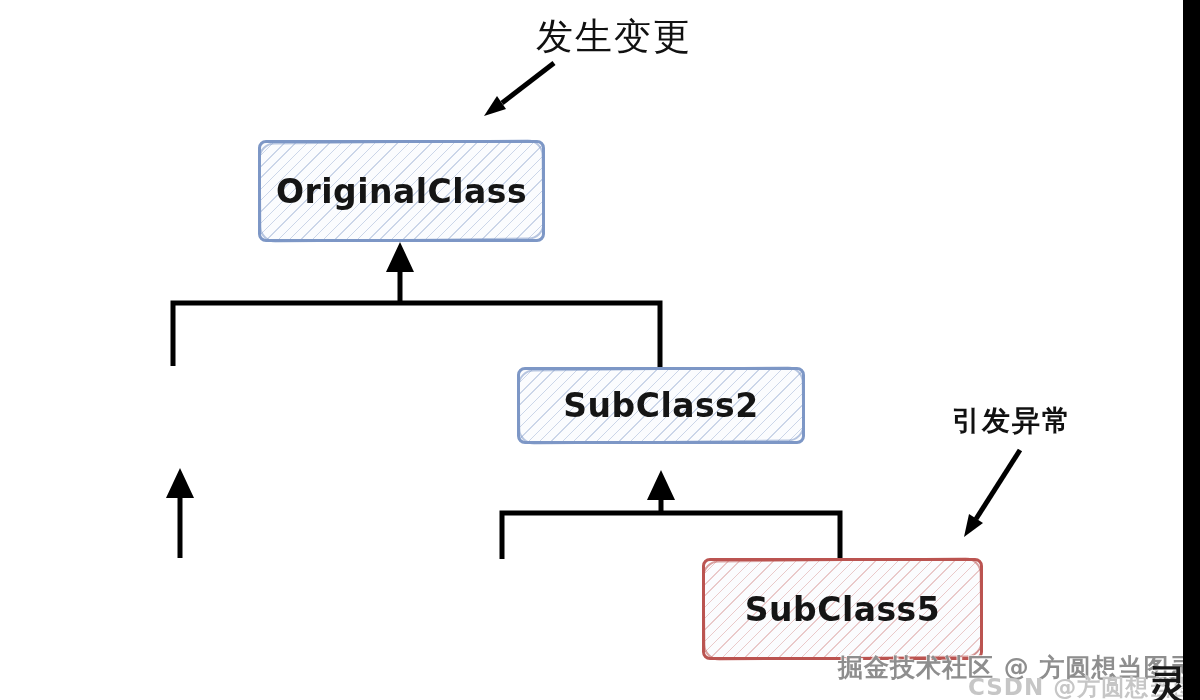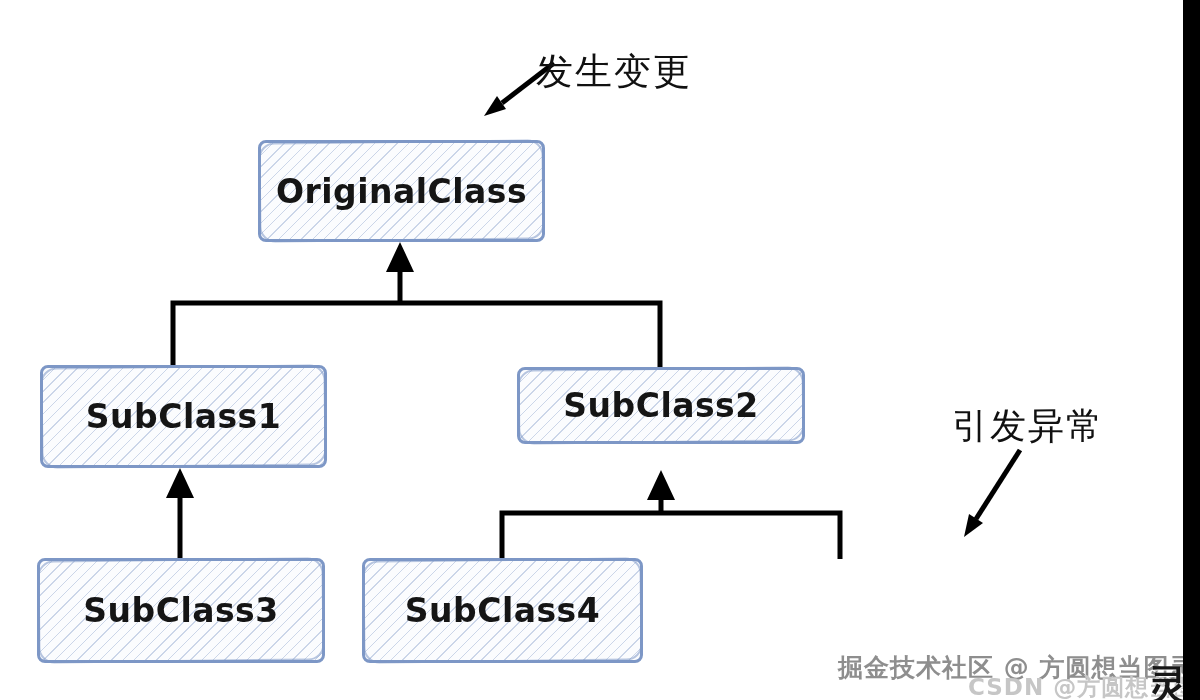--- a/index.html
+++ b/index.html
@@ -75,22 +75,22 @@
   
   .annotation {
     position: absolute;
     z-index: 4;
     color: #111111;
     font-size: 37px;
     font-weight: 500;
     white-space: nowrap;
     letter-spacing: 2px;
   }
-  #ann-change    { left: 536px; top: 12px; margin-top: 35px;  }
-  #ann-exception { left: 952px; top: 402px; font-size: 36px; }
+  #ann-change    { left: 536px; top: 12px;  }
+  #ann-exception { left: 952px; top: 402px; font-size: 28px; font-weight: bold; }
   
   .wm {
     position: absolute;
     white-space: nowrap;
     font-weight: 700;
     letter-spacing: 1px;
   }
   #wm-juejin {
     left: 838px; top: 651px;
     z-index: 4;
@@ -152,31 +152,25 @@
 
     <g>
       <line x1="1020" y1="450" x2="976" y2="519" stroke="#000000" stroke-width="5"></line>
       <polygon points="964,537 969,514 983,523" fill="#000000"></polygon>
     </g>
   </svg>
 
   <div class="node" id="node-original">
     <span class="label">OriginalClass</span>
   </div>
-  <div class="node" id="node-sub1">
-    <span class="label">SubClass1</span>
-  </div>
   <div class="node" id="node-sub2">
     <span class="label">SubClass2</span>
   </div>
-  <div class="node" id="node-sub3">
-    <span class="label">SubClass3</span>
-  </div>
-  <div class="node" id="node-sub4">
-    <span class="label">SubClass4</span>
+  <div class="node red" id="node-sub5">
+    <span class="label">SubClass5</span>
   </div>
 
   <div class="annotation" id="ann-change">发生变更</div>
   <div class="annotation" id="ann-exception">引发异常</div>
 
   <div class="wm" id="wm-juejin">掘金技术社区 @ 方圆想当图灵</div>
   <div class="wm" id="wm-csdn">CSDN @方圆想当图灵</div>
   <div class="wm" id="wm-corner">灵</div>
 
   <div class="edge-strip"></div>

